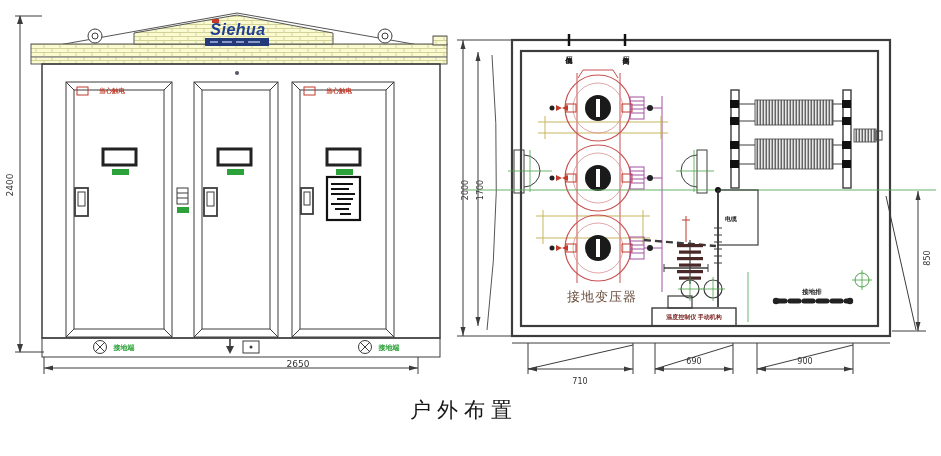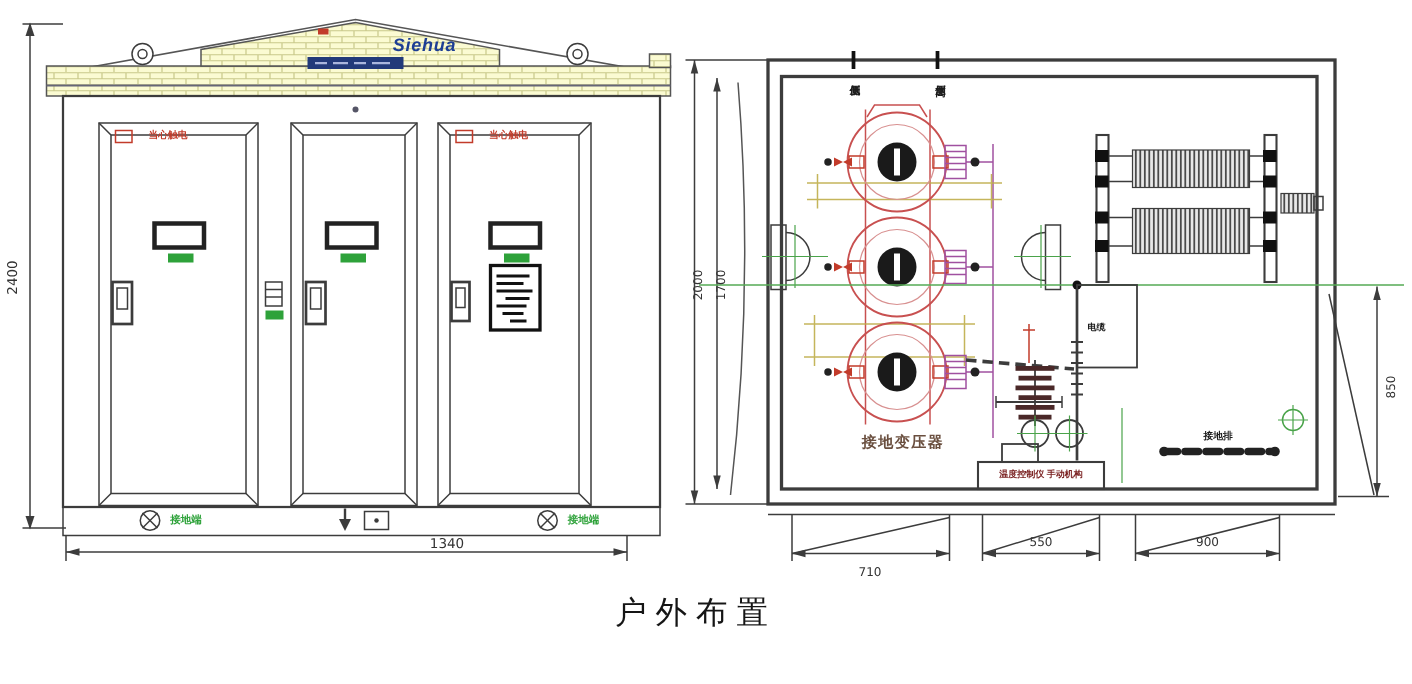--- a/index.html
+++ b/index.html
@@ -9,23 +9,23 @@
   }
   svg{position:absolute;left:0;top:0;}
   .lbl{position:absolute;transform:translate(-50%,-50%);white-space:nowrap;line-height:1;}
   .rot{transform:translate(-50%,-50%) rotate(-90deg);}
   .vtext{writing-mode:vertical-rl;text-orientation:upright;transform:translate(-50%,-50%);}
   .dimtxt{font-size:9px;color:#333;font-family:"DejaVu Sans",sans-serif;}
   .dimtxt.sm{font-size:8px;}
   .redtxt{font-size:6.5px;color:#c23b2a;font-weight:bold;}
   .greentxt{font-size:7px;color:#2ea23a;font-weight:bold;}
   .cnsmall{font-size:7px;color:#1c1c1c;font-weight:bold;}
-  .browntxt{font-size:10px;color:#6a4f3f;font-weight:bold;letter-spacing:1px;}
+  .browntxt{font-size:13px;color:#6a4f3f;font-weight:normal;letter-spacing:1px;}
   .ctrltxt{font-size:6px;color:#7a2020;font-weight:bold;}
-  .logo{font-size:12px;font-weight:bold;font-style:italic;color:#1d3e94;letter-spacing:0.5px;margin-left:45px;}
+  .logo{font-size:16px;font-weight:bold;font-style:italic;color:#1d3e94;letter-spacing:0.5px;}
   .title{font-size:21px;color:#151515;letter-spacing:6px;text-align:center;}
 </style>
 </head>
 <body>
 
 <div class="stage">
 
   <svg width="941" height="456" viewBox="0 0 941 456">
     <defs>
       <pattern id="brick" width="16" height="8" patternUnits="userSpaceOnUse">
@@ -360,33 +360,33 @@
           <polygon points="655,369 664,366.5 664,371.5"></polygon>
             <polygon points="733,369 724,366.5 724,371.5"></polygon>
           <polygon points="757,369 766,366.5 766,371.5"></polygon>
             <polygon points="853,369 844,366.5 844,371.5"></polygon>
         </g>
       </g>
     </g>
   </svg>
 
   <div class="lbl rot dimtxt" style="left:10px;top:185px;">2400</div>
-  <div class="lbl dimtxt" style="left:298px;top:364px;">1340</div>
+  <div class="lbl dimtxt" style="left:298px;top:364px;">2650</div>
   <div class="lbl logo" style="left:238px;top:30px;">Siehua</div>
 
   <div class="lbl redtxt" style="left:112px;top:91px;">当心触电</div>
   <div class="lbl redtxt" style="left:339px;top:91px;">当心触电</div>
   <div class="lbl greentxt" style="left:124px;top:347px;">接地端</div>
   <div class="lbl greentxt" style="left:389px;top:347px;">接地端</div>
 
   <div class="lbl rot dimtxt sm" style="left:466px;top:190px;">2000</div>
   <div class="lbl rot dimtxt sm" style="left:481px;top:190px;">1700</div>
   <div class="lbl rot dimtxt sm" style="left:928px;top:258px;">850</div>
   <div class="lbl dimtxt sm" style="left:580px;top:382px;">710</div>
-  <div class="lbl dimtxt sm" style="left:694px;top:362px;">550</div>
+  <div class="lbl dimtxt sm" style="left:694px;top:362px;">690</div>
   <div class="lbl dimtxt sm" style="left:805px;top:362px;">900</div>
 
   <div class="lbl vtext cnsmall" style="left:569px;top:51px;font-size:7px;">低压侧</div>
   <div class="lbl vtext cnsmall" style="left:626px;top:51px;font-size:7px;">高压侧</div>
 
   <div class="lbl browntxt" style="left:602px;top:296px;">接地变压器</div>
   <div class="lbl ctrltxt" style="left:694px;top:317px;">温度控制仪 手动机构</div>
   <div class="lbl cnsmall" style="left:812px;top:292px;font-size:6.5px;">接地排</div>
   <div class="lbl cnsmall" style="left:731px;top:219px;font-size:6px;">电缆</div>
 

